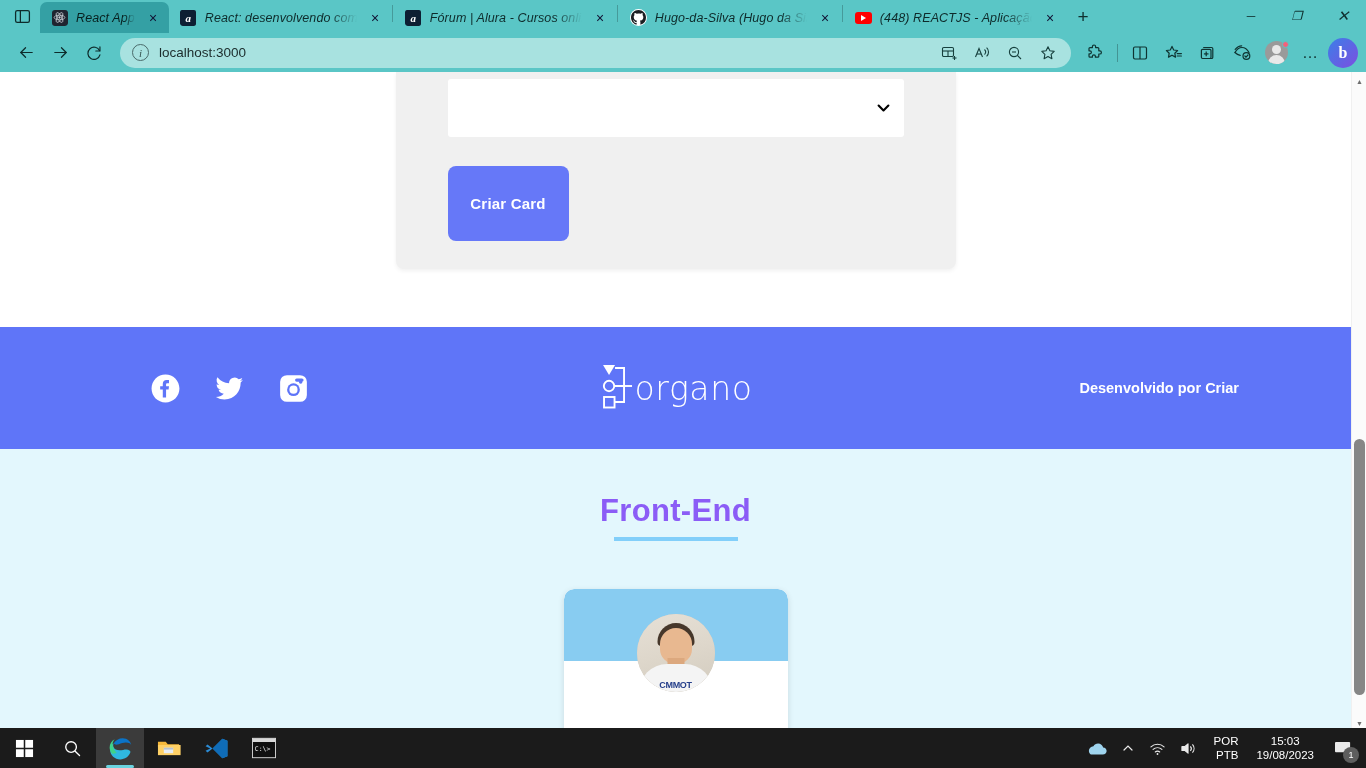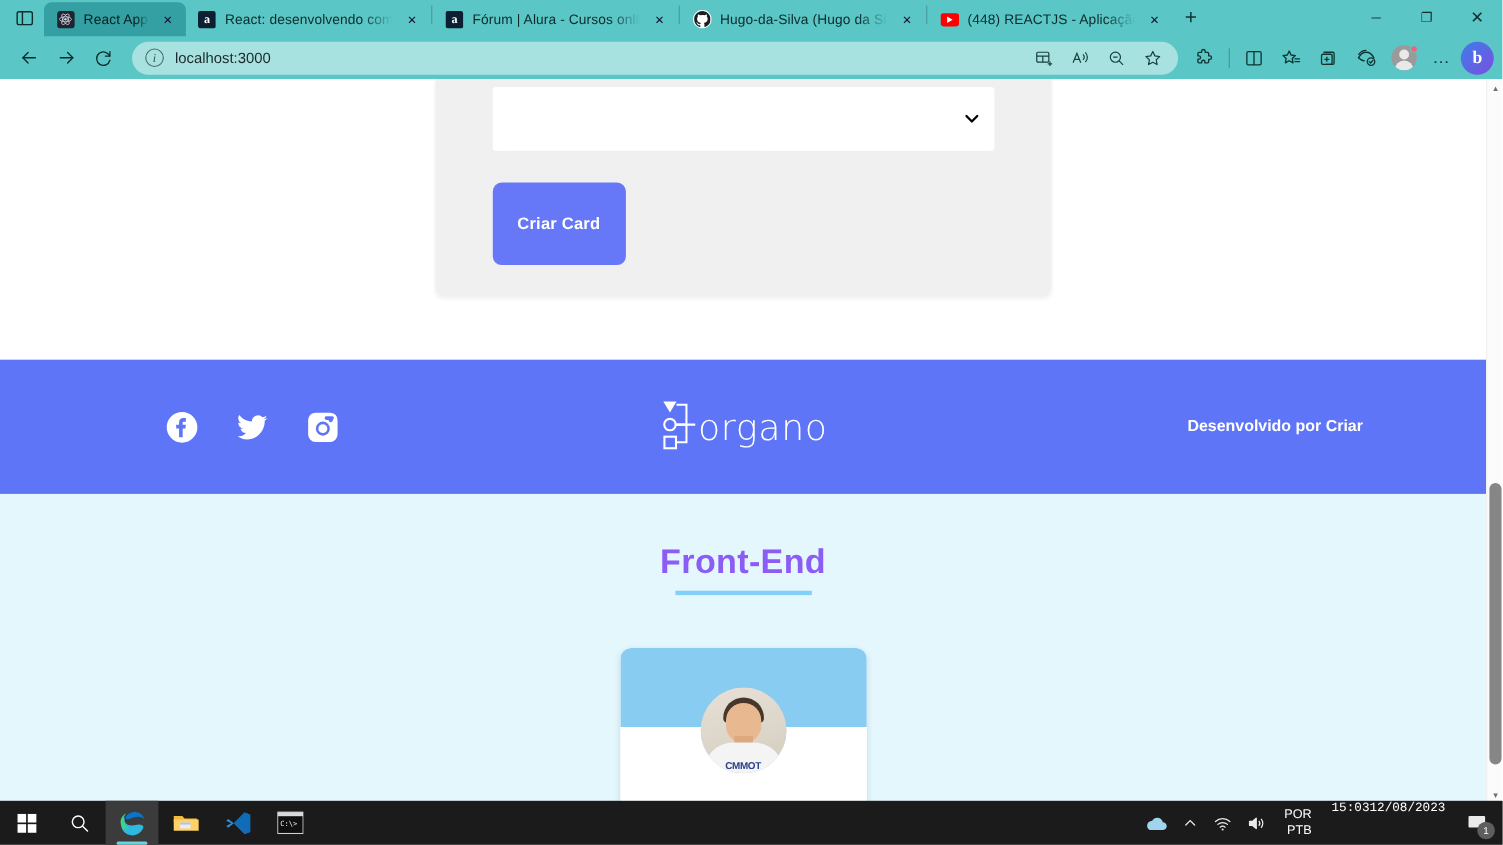--- a/index.html
+++ b/index.html
@@ -15,20 +15,21 @@
     width: 1366px;
     background: #5ac6c6;
     position: relative;
   }
   .tabstrip {
     height: 33px;
     display: flex;
     align-items: flex-end;
     padding-left: 4px;
     position: relative;
+    font-style: italic;
   }
   .tab-layout-btn {
     width: 36px; height: 33px;
     display: flex; align-items: center; justify-content: center;
     flex: 0 0 auto;
   }
   .tab-layout-btn svg { display:block; }
 
   .tab {
     height: 31px;
@@ -345,21 +346,21 @@
   }
   .card-banner {
     height: 72px;
     background: #88ccf1;
     border-radius: 10px 10px 0 0;
   }
   .card-body { height: 110px; background:#fff; }
   .card-avatar {
     position: absolute;
     left: 50%;
-    top: 36px;
+    top: 25px;
     transform: translateX(-50%);
     width: 78px; height: 78px;
     border-radius: 50%;
     overflow: hidden;
     background: #cdc9bf;
   }
   .photo {
     width: 78px; height: 78px;
     position: relative;
     background: linear-gradient(165deg,#e6e0d6 0%, #ded7cb 48%, #d2cbbe 100%);
@@ -448,25 +449,24 @@
     height: 40px; display:flex; align-items:center; justify-content:center;
     color: #e8e8e8; padding: 0 7px;
   }
   .lang {
     display: flex; flex-direction: column;
     justify-content: center; align-items: flex-end;
     height: 40px; color:#fff; font-size: 11.5px; line-height: 14px;
     padding: 0 8px 0 10px;
   }
   .clock {
-    display: flex; flex-direction: row;
-    justify-content: center; align-items: flex-start;
+    display: flex; flex-direction: column;
+    justify-content: center; align-items: center;
     height: 40px; color:#fff; font-size: 11.5px; line-height: 14px;
     padding: 0 10px;
-    font-family: Liberation Mono, monospace;
   }
   .notif {
     width: 38px; height: 40px;
     display:flex; align-items:center; justify-content:center;
     position: relative; color:#fff;
   }
   .notif-badge {
     position:absolute; right:3px; bottom:5px;
     width:16px;height:16px;border-radius:50%;
     background:#5e5e5e;color:#fff;font-size:9px;
@@ -826,21 +826,21 @@
         <path d="M11 5.6a3.6 3.6 0 0 1 0 4.8"></path>
           <path d="M13.2 3.6a6.6 6.6 0 0 1 0 8.8"></path>
       </svg>
     </div>
     <div class="lang">
       <span>POR</span>
       <span>PTB</span>
     </div>
     <div class="clock">
       <span>15:03</span>
-      <span>12/08/2023</span>
+      <span>19/08/2023</span>
     </div>
     <div class="notif">
       <svg width="19" height="17" viewBox="0 0 20 18" fill="#eaeaea">
         <rect x="1" y="2" width="16" height="11" rx="1"></rect>
       </svg>
       <span class="notif-badge">1</span>
     </div>
   </div>
 </div>
 

